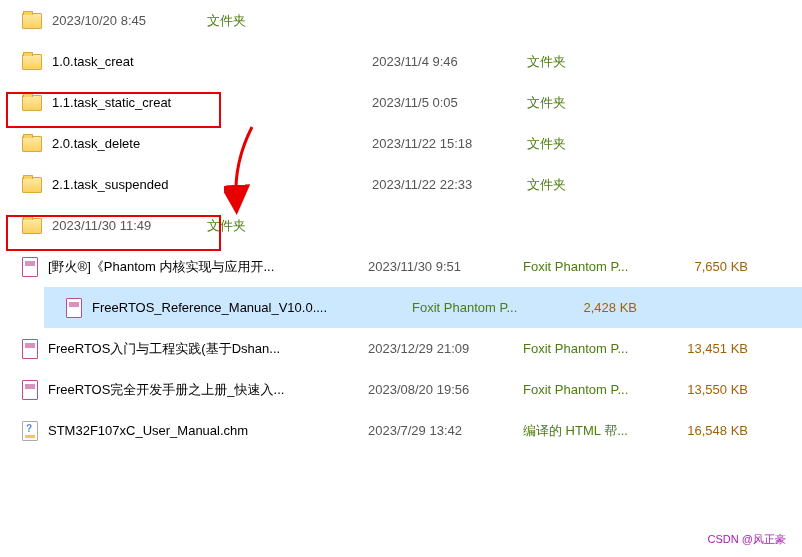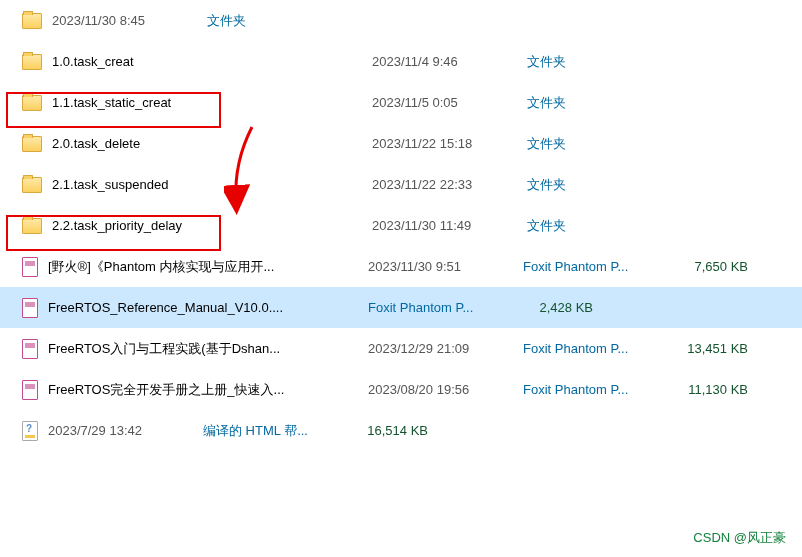--- a/index.html
+++ b/index.html
@@ -18,20 +18,21 @@
     .file-row {
       display: flex;
       align-items: center;
       height: 41px;
       padding-left: 22px;
       cursor: pointer;
       position: relative;
     }
     .file-row.selected {
       background: #cce8ff;
+      margin-left: 44px;
     }
     .icon {
       width: 20px;
       height: 16px;
       margin-right: 10px;
       flex-shrink: 0;
     }
     .folder-icon {
       background: linear-gradient(180deg, #ffe9a6 0%, #fcd060 100%);
       border: 1px solid #d9a93e;
@@ -103,59 +104,59 @@
       color: #000;
     }
     .col-date {
       width: 155px;
       flex-shrink: 0;
       color: #555;
     }
     .col-type {
       width: 145px;
       flex-shrink: 0;
-      color: #0369a1;
+      color: #4d7c0f;
       white-space: nowrap;
       overflow: hidden;
       text-overflow: ellipsis;
     }
     .col-size {
       width: 90px;
       flex-shrink: 0;
       text-align: right;
-      color: #14532d;
+      color: #a16207;
       padding-right: 10px;
     }
     .highlight-box {
       position: absolute;
       border: 2px solid #e60000;
       pointer-events: none;
       z-index: 10;
     }
     .arrow {
       position: absolute;
       z-index: 10;
       pointer-events: none;
     }
     .watermark {
       position: absolute;
       bottom: 10px;
       right: 16px;
-      font-size: 13px;
-      color: #15803d;
+      font-size: 11px;
+      color: #a21caf;
       font-family: "Microsoft YaHei", sans-serif;
     }
   </style>
 </head>
 <body>
 
 <div class="file-list">
     <div class="file-row">
       <div class="icon folder-icon"></div>
-      <div class="col-date">2023/11/30 8:45</div>
+      <div class="col-date">2023/10/20 8:45</div>
       <div class="col-type">文件夹</div>
       <div class="col-size"></div>
     </div>
     <div class="file-row">
       <div class="icon folder-icon"></div>
       <div class="col-name">1.0.task_creat</div>
       <div class="col-date">2023/11/4 9:46</div>
       <div class="col-type">文件夹</div>
       <div class="col-size"></div>
     </div>
@@ -175,21 +176,20 @@
     </div>
     <div class="file-row">
       <div class="icon folder-icon"></div>
       <div class="col-name">2.1.task_suspended</div>
       <div class="col-date">2023/11/22 22:33</div>
       <div class="col-type">文件夹</div>
       <div class="col-size"></div>
     </div>
     <div class="file-row">
       <div class="icon folder-icon"></div>
-      <div class="col-name">2.2.task_priority_delay</div>
       <div class="col-date">2023/11/30 11:49</div>
       <div class="col-type">文件夹</div>
       <div class="col-size"></div>
     </div>
     <div class="file-row">
       <div class="icon pdf-icon"></div>
       <div class="col-name">[野火®]《Phantom 内核实现与应用开...</div>
       <div class="col-date">2023/11/30 9:51</div>
       <div class="col-type">Foxit Phantom P...</div>
       <div class="col-size">7,650 KB</div>
@@ -205,27 +205,28 @@
       <div class="col-name">FreeRTOS入门与工程实践(基于Dshan...</div>
       <div class="col-date">2023/12/29 21:09</div>
       <div class="col-type">Foxit Phantom P...</div>
       <div class="col-size">13,451 KB</div>
     </div>
     <div class="file-row">
       <div class="icon pdf-icon"></div>
       <div class="col-name">FreeRTOS完全开发手册之上册_快速入...</div>
       <div class="col-date">2023/08/20 19:56</div>
       <div class="col-type">Foxit Phantom P...</div>
-      <div class="col-size">11,130 KB</div>
+      <div class="col-size">13,550 KB</div>
     </div>
     <div class="file-row">
       <div class="icon chm-icon"></div>
+      <div class="col-name">STM32F107xC_User_Manual.chm</div>
       <div class="col-date">2023/7/29 13:42</div>
       <div class="col-type">编译的 HTML 帮...</div>
-      <div class="col-size">16,514 KB</div>
+      <div class="col-size">16,548 KB</div>
     </div>
   </div>
 
 <div class="highlight-box" style="left:6px; top:92px; width:215px; height:36px;"></div>
 <div class="highlight-box" style="left:6px; top:215px; width:215px; height:36px;"></div>
 
 <svg class="arrow" style="left:224px; top:122px;" width="40" height="95" viewBox="0 0 40 95">
   <defs>
     <marker id="ah" markerWidth="10" markerHeight="10" refX="5" refY="5" orient="auto">
       <path d="M0,0 L10,5 L0,10 Z" fill="#e60000"></path>

